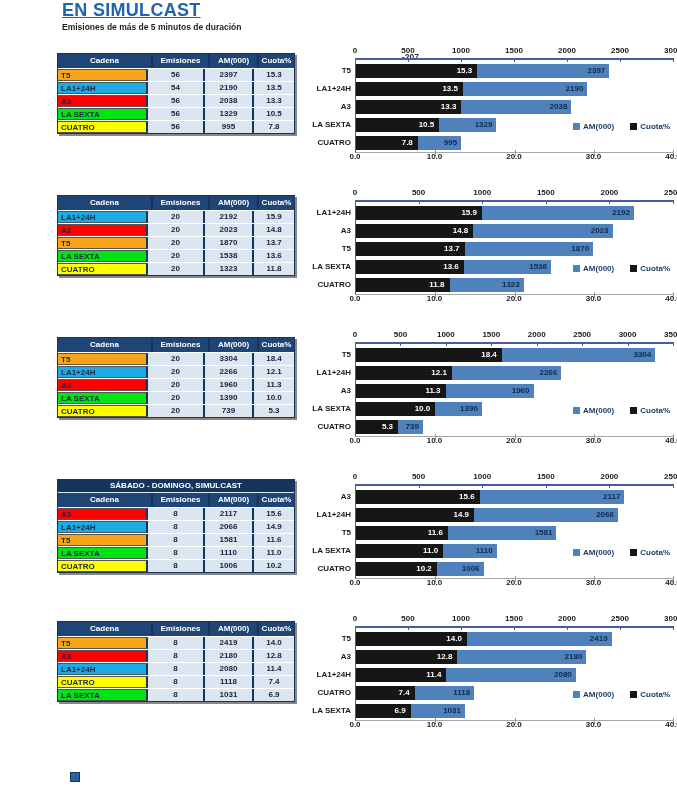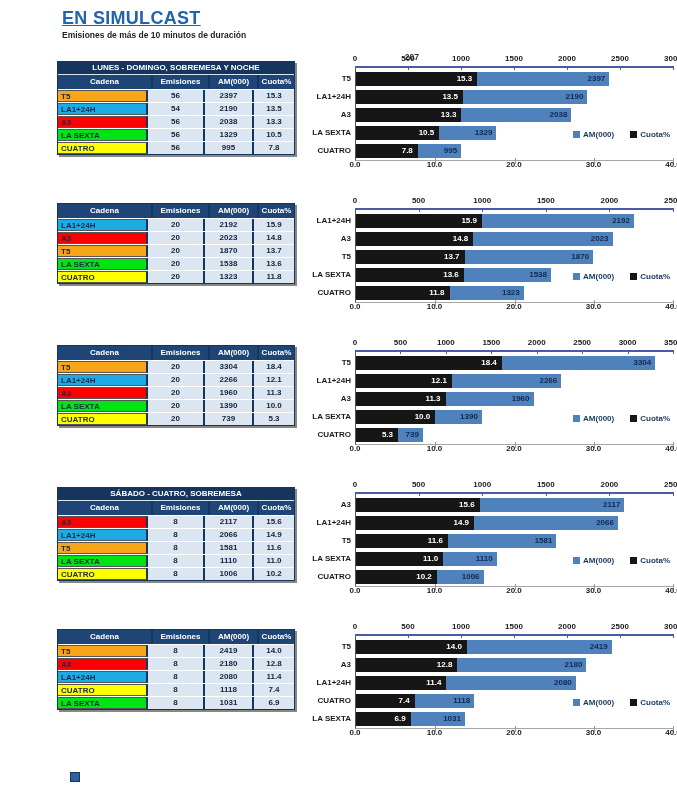--- a/index.html
+++ b/index.html
@@ -1,19 +1,19 @@
 <!DOCTYPE html>
 <html><head>
 <meta charset="utf-8">
 <style>
   html,body { margin:0; padding:0; background:#fff; }
   body { width:677px; height:800px; overflow:hidden;
          font-family:"Liberation Sans", sans-serif; }
   .page { position:relative; width:677px; height:800px; box-sizing:border-box;
-          padding:8px 0 0 57px; }
+          padding:0 0 0 57px; }
 
   
   .h-title { margin:0 0 0 5px; font-size:18px; font-weight:bold; color:#2163AE;
              text-decoration:underline; line-height:20px; letter-spacing:.3px; }
   .h-date  { margin:9px 0 0 5px; font-size:13px; font-weight:bold; color:#1a1a1a; }
   .h-note  { margin:2px 0 0 5px; font-size:8.5px; font-weight:bold; color:#1f1f1f; line-height:1.35; }
   .h-note.first { margin-top:6px; }
   .page-num { position:absolute; left:402px; top:52px; font-size:8.5px; font-weight:bold; color:#333; }
 
   
@@ -68,26 +68,25 @@
 
   .marker { position:absolute; left:70px; top:772px; width:8px; height:8px;
             background:#2E5FA3; border:1px solid #17365D; }
 </style>
 </head>
 <body>
 
 <div class="page">
   <h1 class="h-title">EN SIMULCAST</h1>
   <div class="page-num">-207</div>
-  <div class="h-note">Emisiones  de más de 10 minutos de duración</div>
+  <div class="h-note">Emisiones  de más de 5 minutos de duración</div>
 
   <main id="sections">
   <section class="section">
     <div class="tbl">
-      <div class="tbl-title">LUNES - DOMINGO, SOBREMESA Y NOCHE</div>
       <div class="tbl-head">
             <div class="th c0">Cadena</div>
             <div class="th c1">Emisiones</div>
             <div class="th c2">AM(000)</div>
             <div class="th c3">Cuota%</div>
           </div>
       <div class="tbl-body">
             <div class="tr">
               <div class="td c0 chan" style="background: rgb(249, 165, 26);">T5</div>
               <div class="td c1">56</div>
@@ -479,21 +478,21 @@
             <span class="btl" style="left: 25%;">10.0</span>
             <span class="btl" style="left: 50%;">20.0</span>
             <span class="btl" style="left: 75%;">30.0</span>
             <span class="btl" style="left: 100%;">40.0</span>
           </div>
     </div>
   </section>
 
   <section class="section">
     <div class="tbl">
-      <div class="tbl-title">SÁBADO - CUATRO, SOBREMESA</div>
+      <div class="tbl-title">SÁBADO - DOMINGO, SIMULCAST</div>
       <div class="tbl-head">
             <div class="th c0">Cadena</div>
             <div class="th c1">Emisiones</div>
             <div class="th c2">AM(000)</div>
             <div class="th c3">Cuota%</div>
           </div>
       <div class="tbl-body">
             <div class="tr">
               <div class="td c0 chan" style="background: rgb(254, 0, 0);">A3</div>
               <div class="td c1">8</div>

